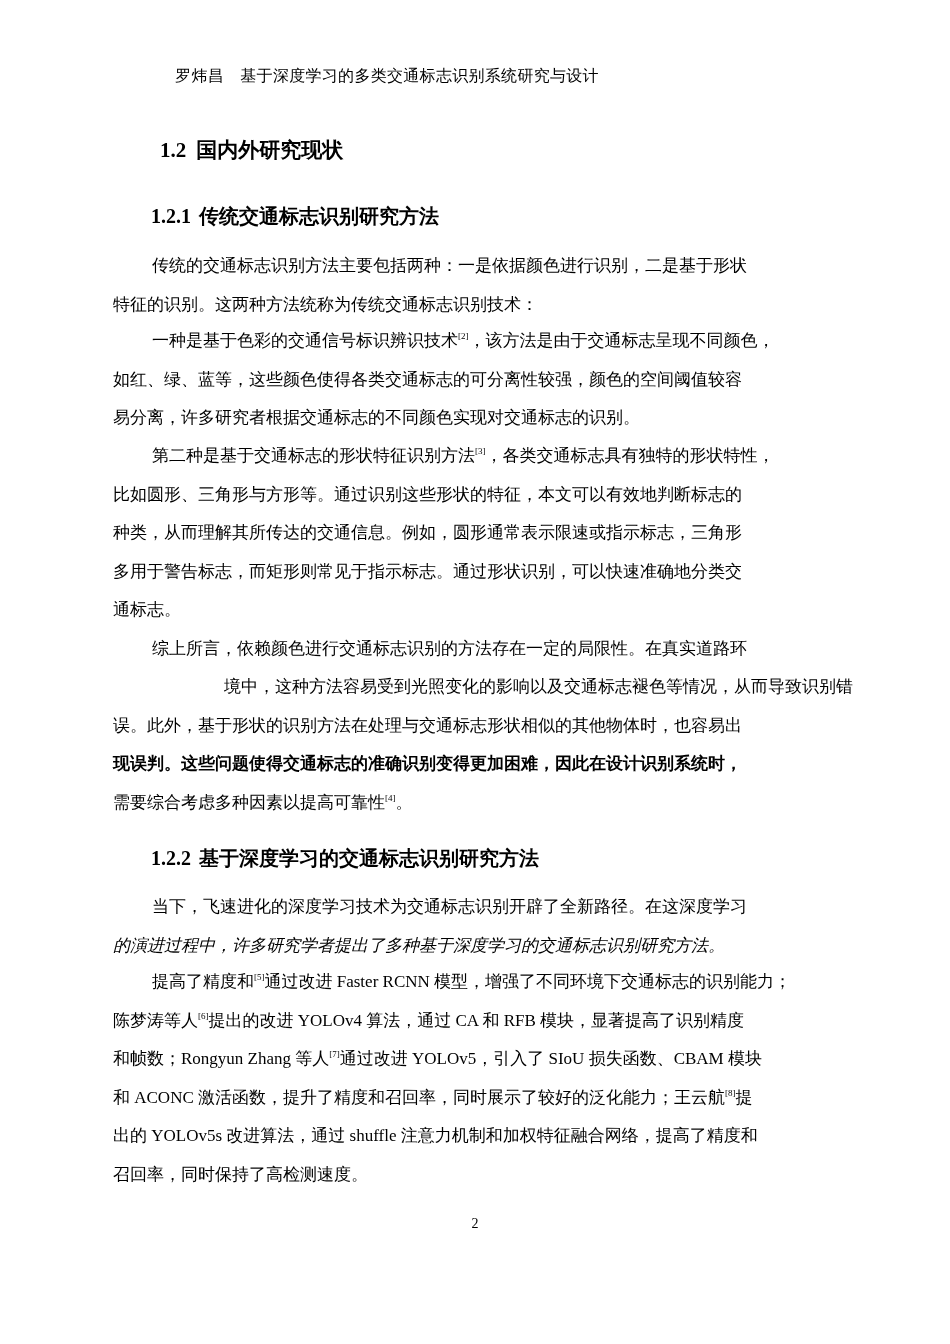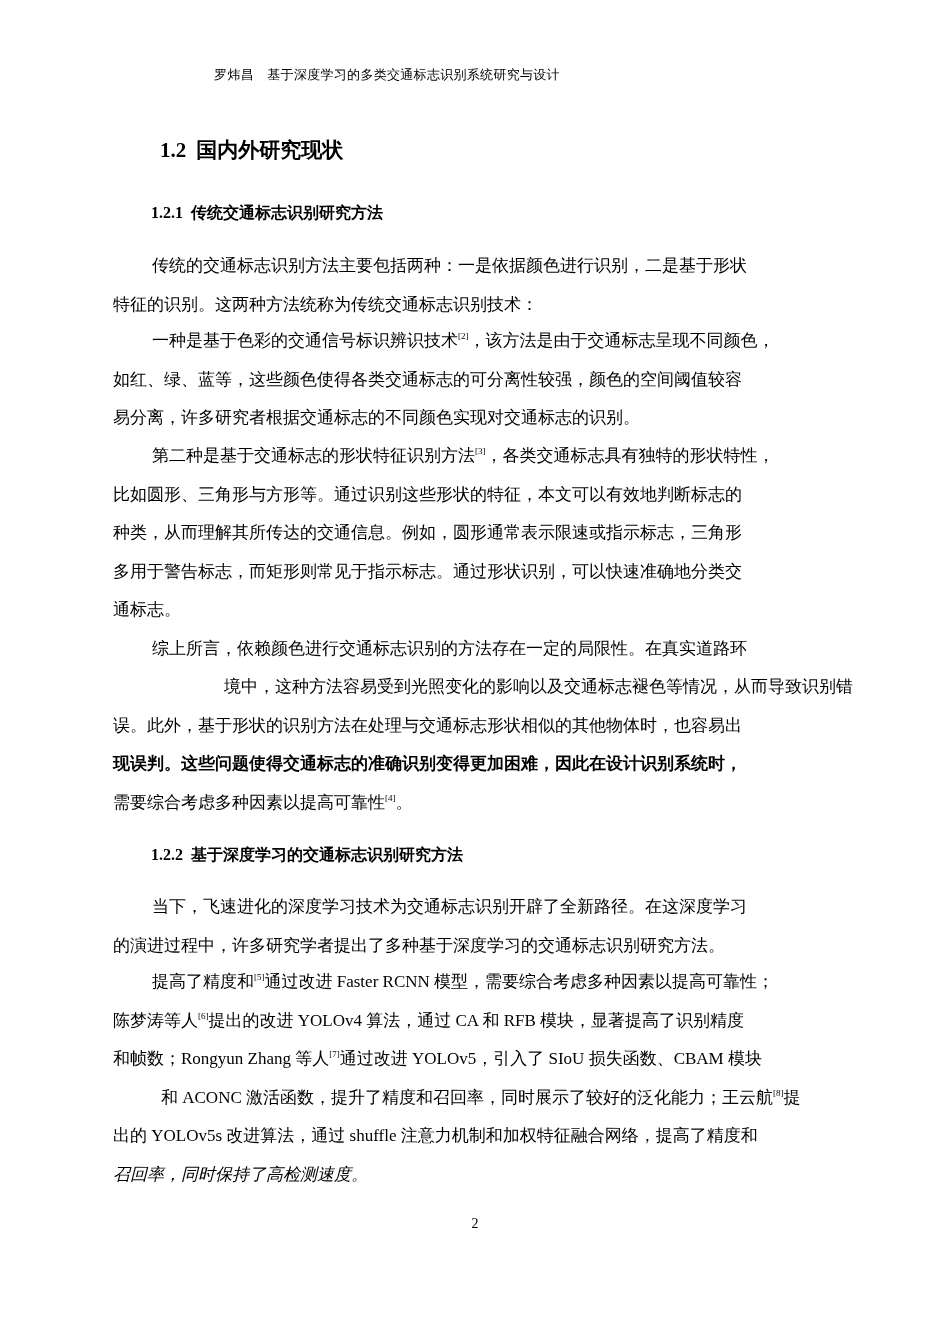--- a/index.html
+++ b/index.html
@@ -1,23 +1,23 @@
 <!DOCTYPE html>
 <html><head>
 <meta charset="utf-8">
 <style>
   html, body { margin: 0; padding: 0; background: #ffffff; }
   body { width: 950px; height: 1344px; position: relative; overflow: hidden;
          font-family: "DejaVu Serif", "Liberation Serif", serif; color: #000; }
   .page-header { position: absolute; top: 66px; left: 0; width: 774px; text-align: center;
-         font-family: "DejaVu Sans", "Liberation Sans", sans-serif; font-size: 13px; letter-spacing: 0.3px; }
+         font-family: "DejaVu Sans", "Liberation Sans", sans-serif; font-size: 16px; letter-spacing: 0.3px; }
   .h2 { position: absolute; left: 160px; top: 136px; font-size: 21px; font-weight: bold;
         font-family: "Liberation Serif", "DejaVu Serif", serif; }
   .h2 .num { margin-right: 10px; }
-  .h3 { position: absolute; left: 151px; font-size: 16px; font-weight: bold;
+  .h3 { position: absolute; left: 151px; font-size: 20px; font-weight: bold;
         font-family: "Liberation Serif", "DejaVu Serif", serif; }
   .h3 .num { margin-right: 8px; }
   .line { position: absolute; left: 113px; width: 740px; font-size: 17px; white-space: nowrap;
           font-family: "Liberation Serif", "DejaVu Serif", serif; line-height: 22px; }
   .line.indent { left: 152px; width: 700px; }
   sup { font-size: 9px; vertical-align: super; line-height: 0; }
   .page-number { position: absolute; top: 1216px; left: 0; width: 950px; text-align: center;
          font-size: 14px; font-family: "Liberation Serif", "DejaVu Serif", serif; }
 </style>
 </head>
@@ -58,30 +58,30 @@
 <div class="line" style="top:753px;font-weight:bold;">现误判。这些问题使得交通标志的准确识别变得更加困难，因此在设计识别系统时，</div>
 <div class="line" style="top:792px;">
   <span>需要综合考虑多种因素以提高可靠性</span><sup>[4]</sup><span>。</span>
 </div>
 
 <div class="h3" style="top:845px;">
   <span class="num">1.2.2</span><span>基于深度学习的交通标志识别研究方法</span>
 </div>
 
 <div class="line indent" style="top:896px;">当下，飞速进化的深度学习技术为交通标志识别开辟了全新路径。在这深度学习</div>
-<div class="line" style="top:935px;">的演进过程中，许多研究学者提出了多种基于深度学习的交通标志识别研究方法。</div>
+<div class="line" style="top:935px;font-style:italic;">的演进过程中，许多研究学者提出了多种基于深度学习的交通标志识别研究方法。</div>
 
 <div class="line indent" style="top:971px;">
-  <span>提高了精度和</span><sup>[5]</sup><span>通过改进 Faster RCNN 模型，需要综合考虑多种因素以提高可靠性；</span>
+  <span>提高了精度和</span><sup>[5]</sup><span>通过改进 Faster RCNN 模型，增强了不同环境下交通标志的识别能力；</span>
 </div>
 <div class="line" style="top:1010px;">
   <span>陈梦涛等人</span><sup>[6]</sup><span>提出的改进 YOLOv4 算法，通过 CA 和 RFB 模块，显著提高了识别精度</span>
 </div>
 <div class="line" style="top:1048px;">
   <span>和帧数；Rongyun Zhang 等人</span><sup>[7]</sup><span>通过改进 YOLOv5，引入了 SIoU 损失函数、CBAM 模块</span>
 </div>
-<div class="line" style="top:1087px;margin-left:48px;">
+<div class="line" style="top:1087px;">
   <span>和 ACONC 激活函数，提升了精度和召回率，同时展示了较好的泛化能力；王云航</span><sup>[8]</sup><span>提</span>
 </div>
 <div class="line" style="top:1125px;">出的 YOLOv5s 改进算法，通过 shuffle 注意力机制和加权特征融合网络，提高了精度和</div>
-<div class="line" style="top:1164px;font-style:italic;">召回率，同时保持了高检测速度。</div>
+<div class="line" style="top:1164px;">召回率，同时保持了高检测速度。</div>
 
 <div class="page-number">2</div>
 
 </body></html>

